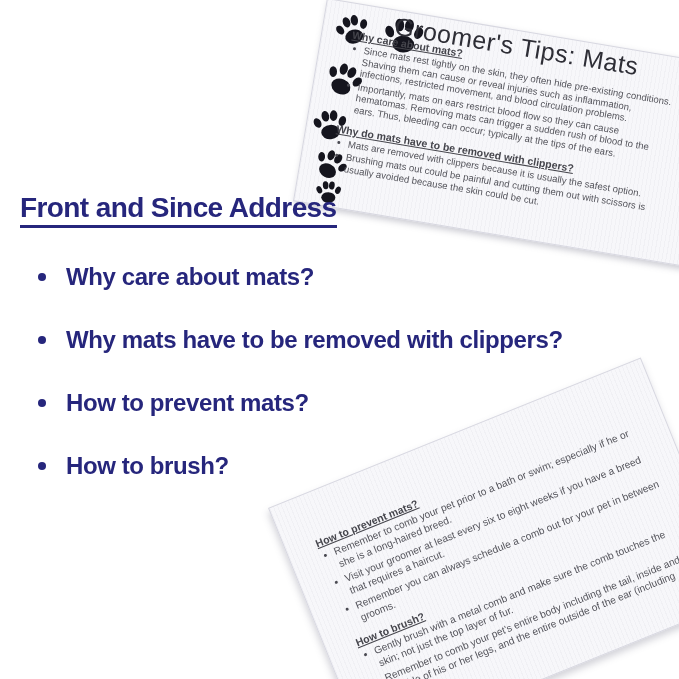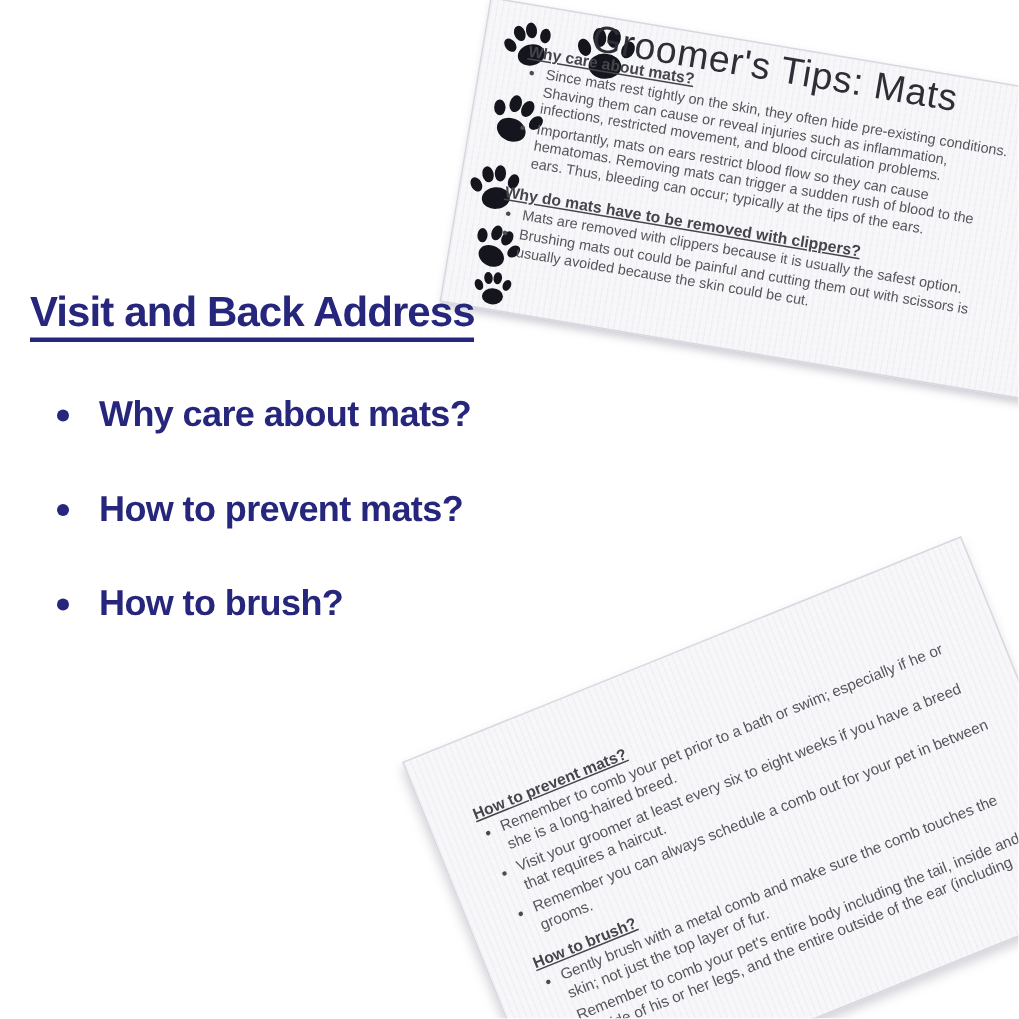--- a/index.html
+++ b/index.html
@@ -109,23 +109,24 @@
       </ul>
       <h3 class="gap-top">Why do mats have to be removed with clippers?</h3>
       <ul>
         <li>Mats are removed  with clippers because it is usually the safest option.</li>
         <li>Brushing mats out could be painful and cutting them out with scissors is usually avoided because the skin could be cut.</li>
       </ul>
     </div>
   </section>
 
   <aside class="index">
-    <h2>Visit and Back Address</h2>
+    <h2>Front and Since Address</h2>
     <ul>
       <li>Why care about mats?</li>
+      <li>Why mats have to be removed with clippers?</li>
       <li>How to prevent mats?</li>
       <li>How to brush?</li>
     </ul>
   </aside>
 
   <section class="card card-back">
     <div class="card-body">
       <h3>How to prevent mats?</h3>
       <ul>
         <li>Remember to comb your pet prior to a bath or swim; especially if he or she is a long-haired breed.</li>

